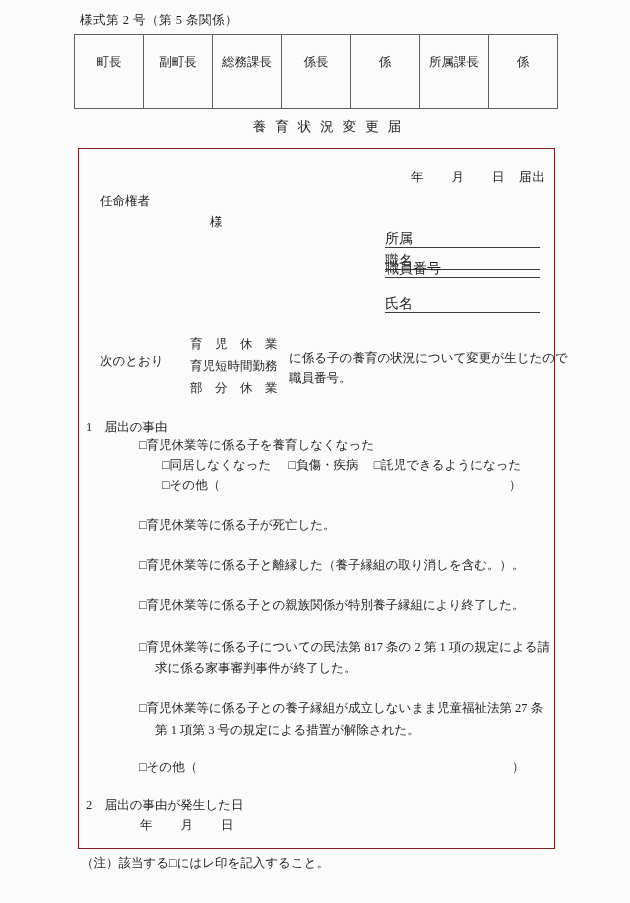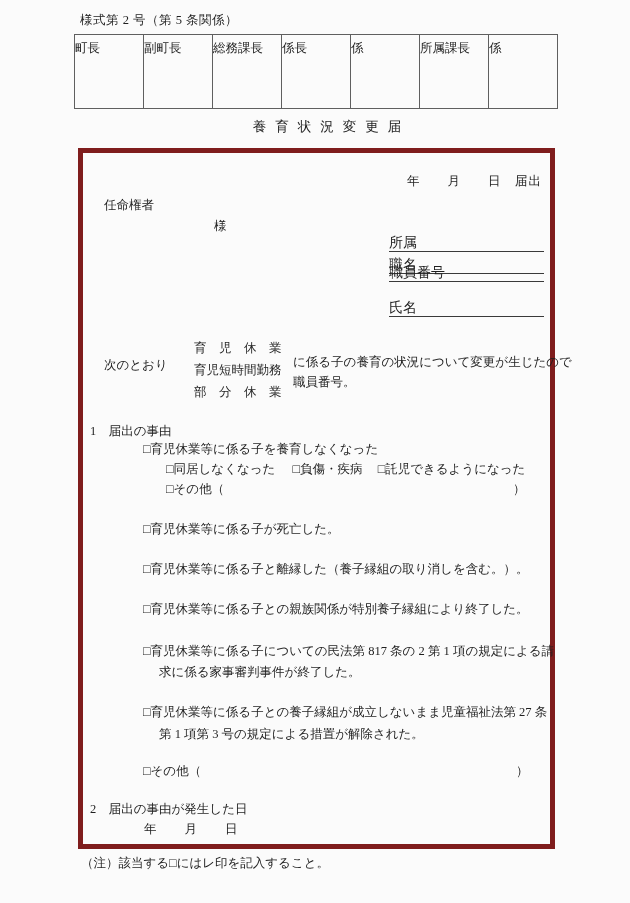--- a/index.html
+++ b/index.html
@@ -23,36 +23,36 @@
 
   
   table.approval {
     position: absolute; left: 62px; top: 34px;
     width: 484px; height: 75px;
     border-collapse: collapse; table-layout: fixed;
     background: transparent;
   }
   table.approval td {
     border: 1px solid #5f5f5f;
-    text-align: left; vertical-align: top;
-    padding-top: 5px; font-size: 12.5px;
+    text-align: center; vertical-align: top;
+    padding-top: 19px; font-size: 12.5px;
   }
 
   
   .doc-title {
     position: absolute; left: 0; top: 119px; width: 100%;
     text-align: center; font-size: 13.5px;
     letter-spacing: 9px; text-indent: 9px;
   }
 
   
   .main-box {
     position: absolute; left: 66px; top: 148px;
     width: 477px; height: 701px;
-    border: 5px solid #7f1d1d;
+    border: 1px solid #7f1d1d;
   }
   .main-box .abs { position: absolute; white-space: nowrap; }
 
   .date-line   { top: 20px;  right: 8px; letter-spacing: 1px; }
   .appointer   { left: 21px; top: 44px; }
   .honorific   { left: 131px; top: 65px; }
 
   .field-row {
     position: absolute; left: 306px; width: 155px; height: 17px;
     border-bottom: 1px solid #3a3a3a;

